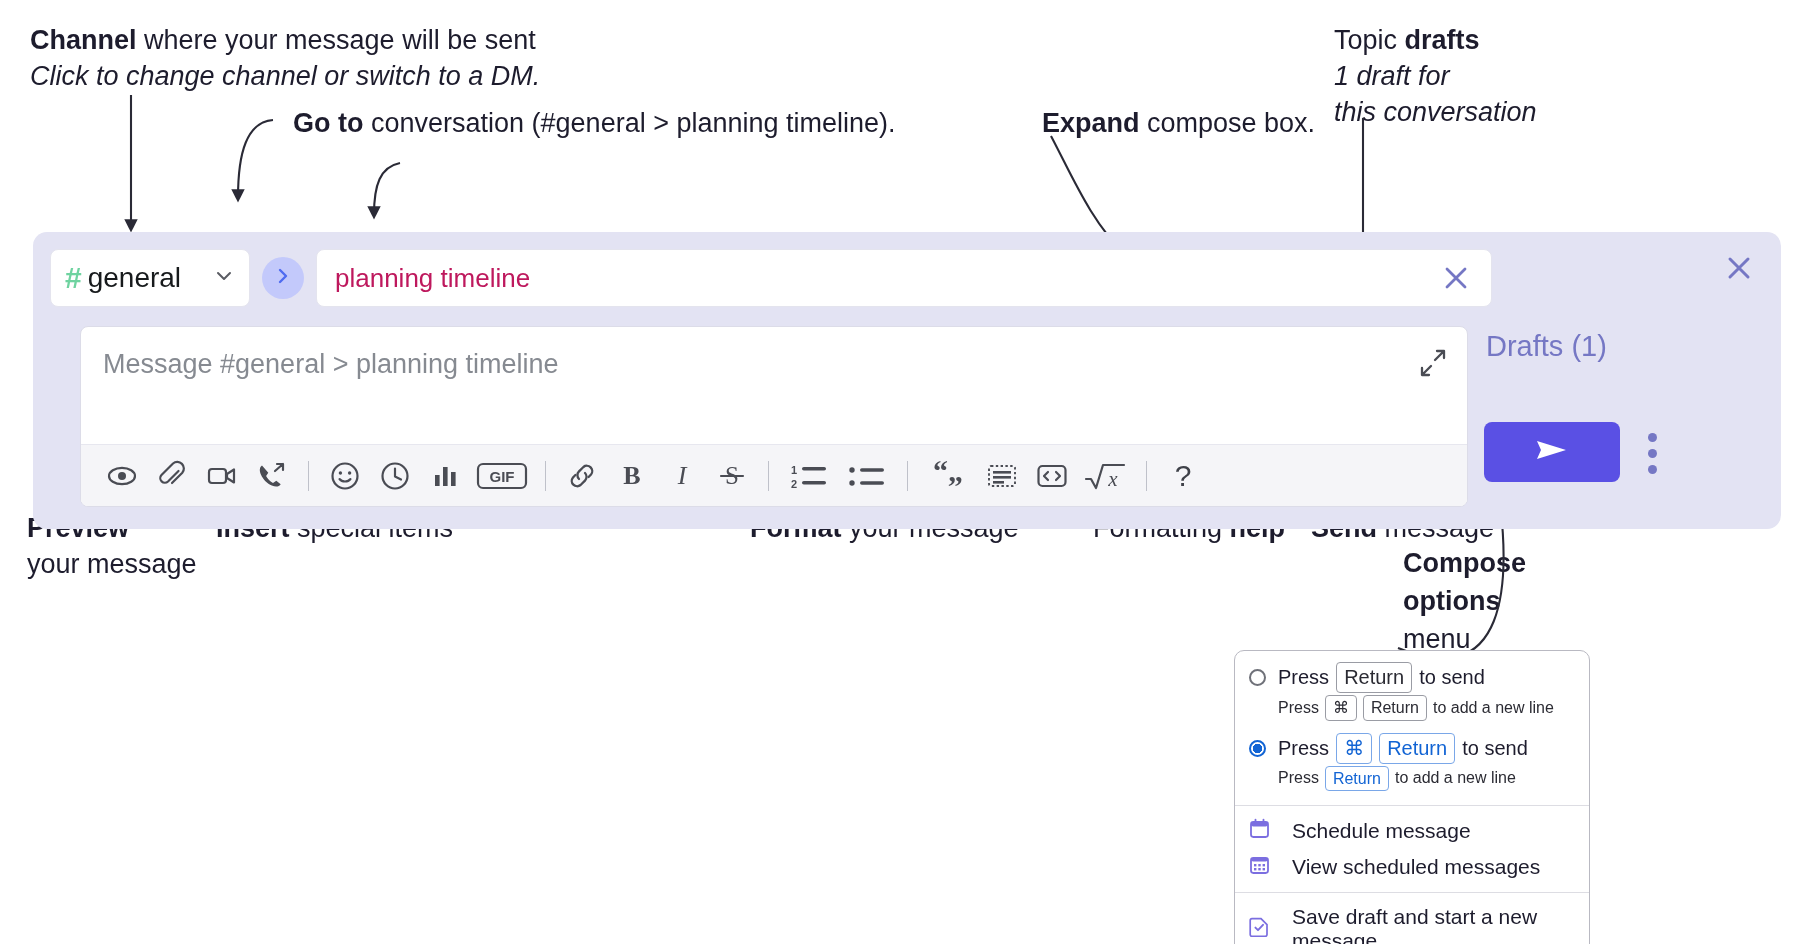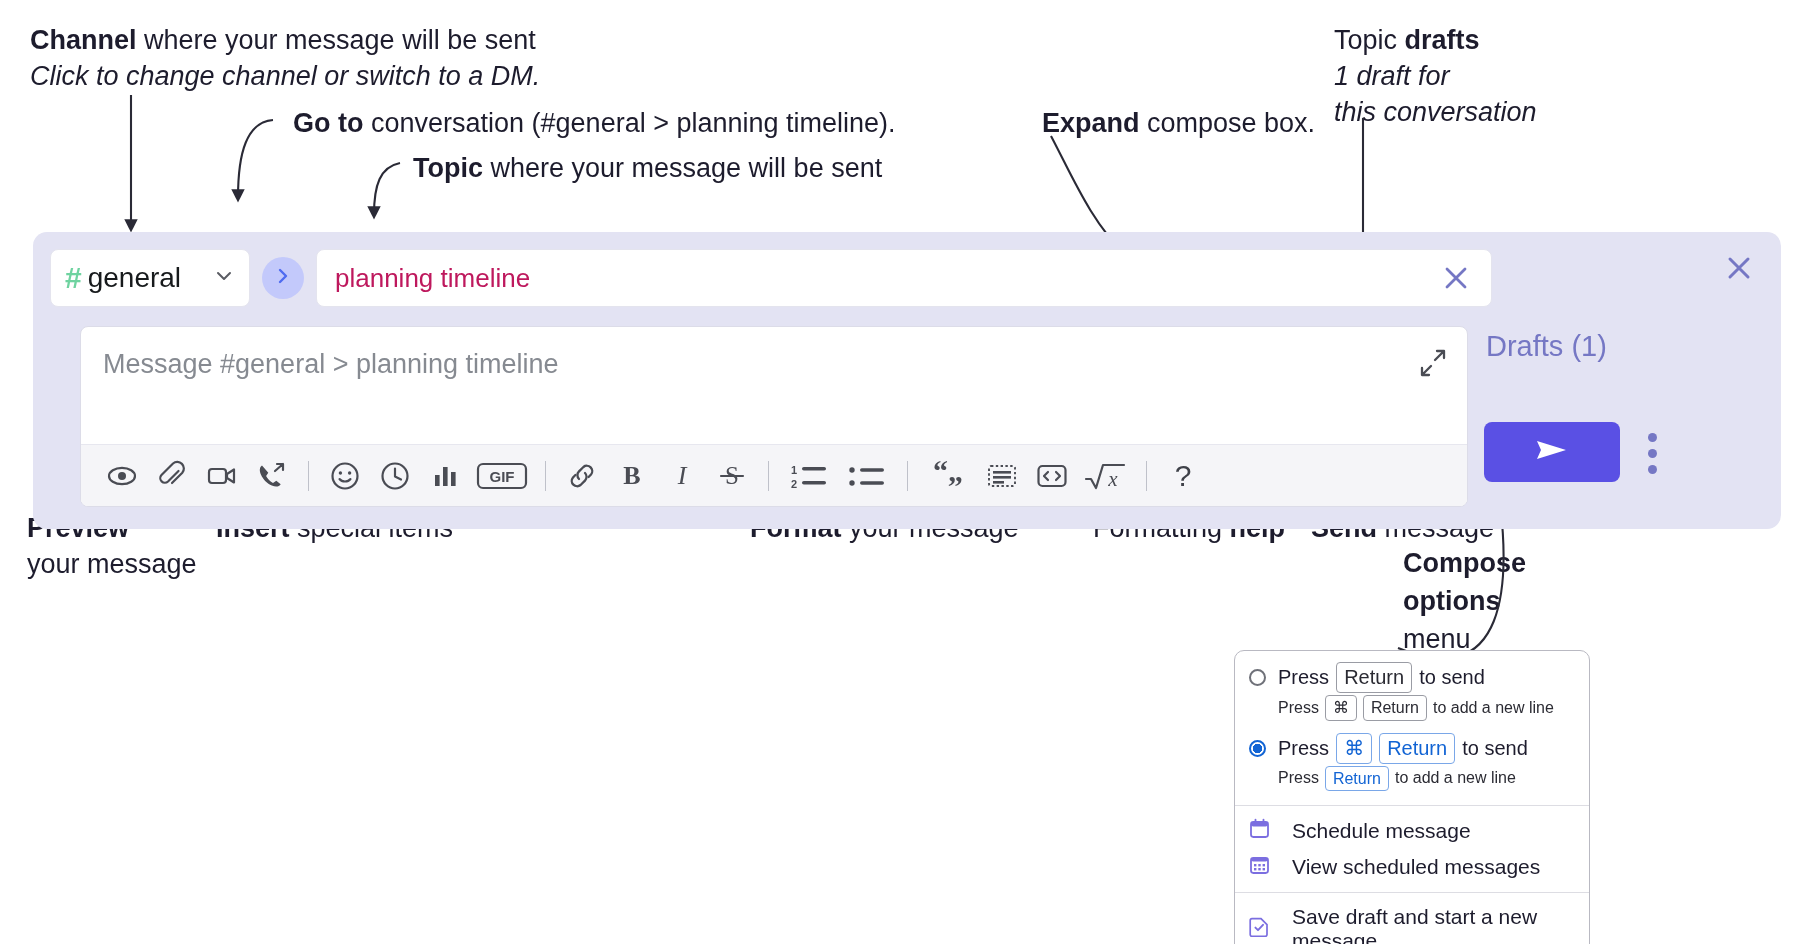--- a/index.html
+++ b/index.html
@@ -130,23 +130,20 @@
     <span>
       <b>Channel</b><span> where your message will be sent</span>
     </span><br>
     <i>Click to change channel or switch to a DM.</i>
   </div>
 
   <div class="anno" style="left:285px;top:105px;margin-left:8px;">
     <b>Go to</b><span> conversation (#general &gt; planning timeline).</span>
   </div>
 
-  <div class="anno" style="left:413px;top:150px;">
-    <b>Topic</b><span> where your message will be sent</span>
-  </div>
 
   <div class="anno" style="left:1042px;top:105px;">
     <b>Expand</b><span> compose box.</span>
   </div>
 
   <div class="anno" style="left:1334px;top:22px;">
     <span>Topic </span><b>drafts</b><br>
     <i>1 draft for</i><br>
     <i>this conversation</i>
   </div>

